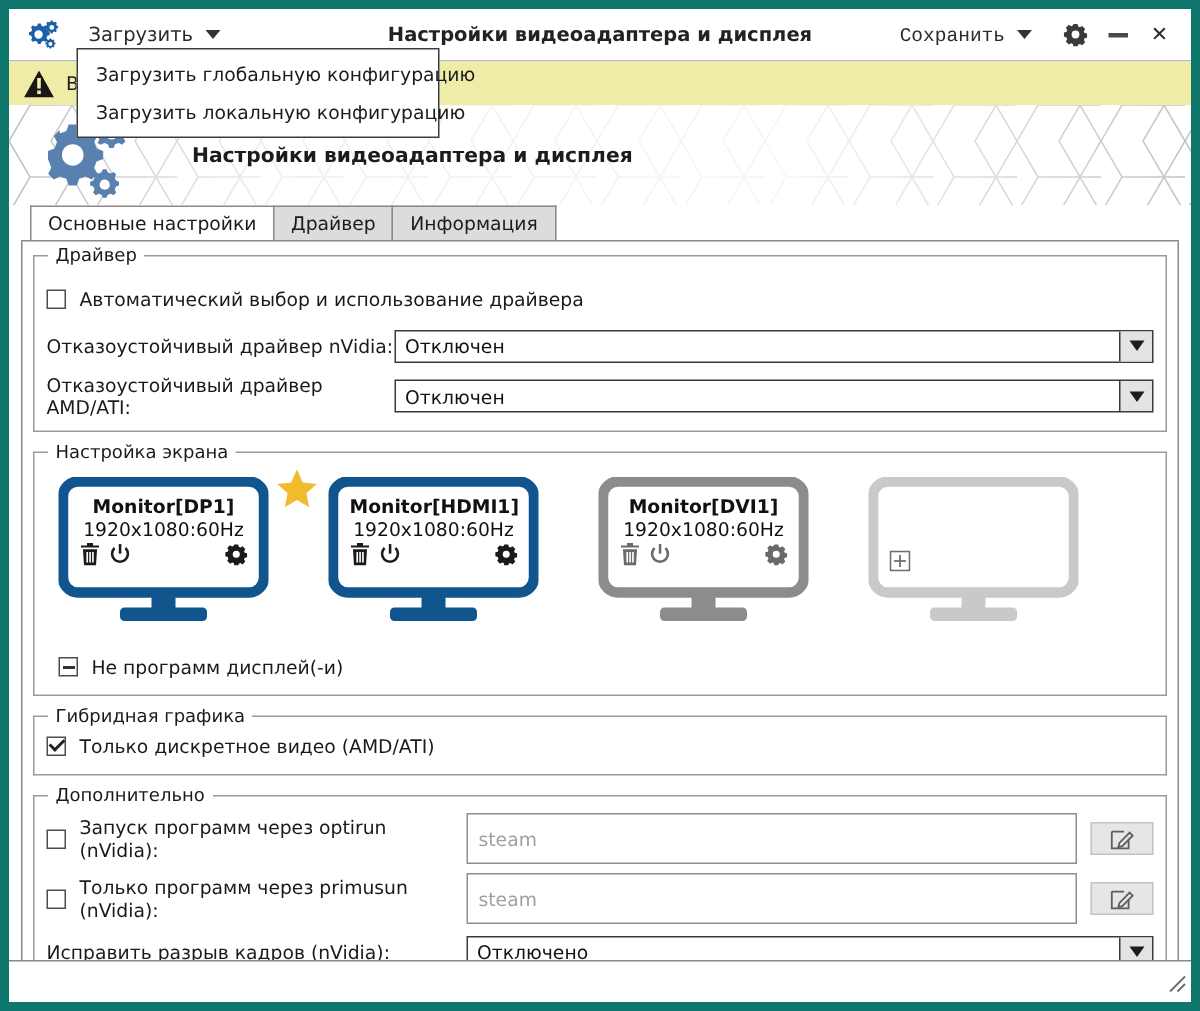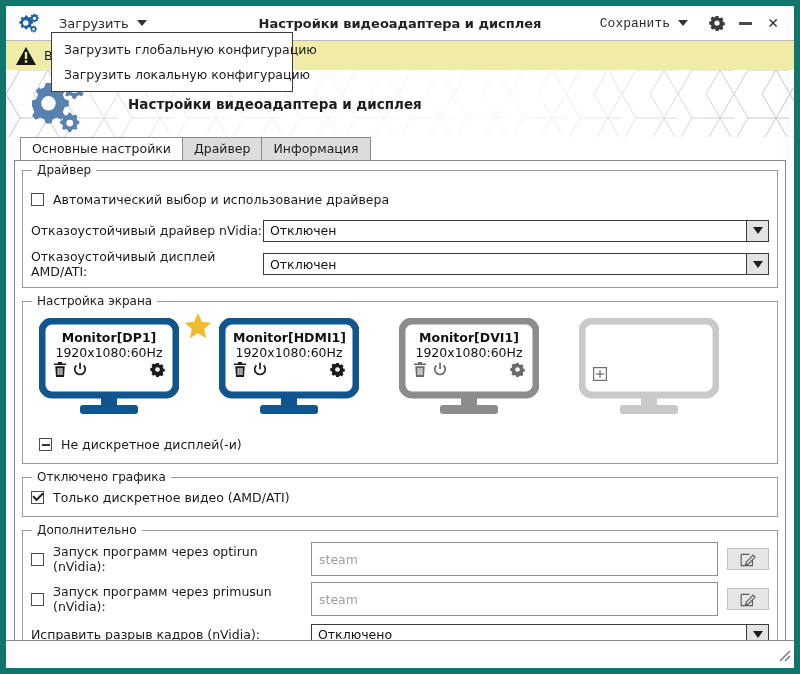--- a/index.html
+++ b/index.html
@@ -344,21 +344,21 @@
         <span class="lbl-fixed" style="width:232px;">Отказоустойчивый драйвер nVidia:</span>
         <div class="combo" style="flex:1;">
           <span class="val">Отключен</span>
           <span class="arrow">
               <i></i>
             </span>
         </div>
       </div>
 
       <div class="row">
-        <span class="lbl-fixed" style="width:232px;">Отказоустойчивый дисплей AMD/ATI:</span>
+        <span class="lbl-fixed" style="width:232px;">Отказоустойчивый драйвер AMD/ATI:</span>
         <div class="combo" style="flex:1;">
           <span class="val">Отключен</span>
           <span class="arrow">
               <i></i>
             </span>
         </div>
       </div>
     </div>
 
     <div class="group" style="margin-top:13px; padding-bottom:6px;">
@@ -498,26 +498,26 @@
                   <rect x="6.4" y="3" width="1.2" height="8" fill="#6f6f6f"></rect>
                   <rect x="3" y="6.4" width="8" height="1.2" fill="#6f6f6f"></rect>
                 </svg>
             </span>
           </div>
         </div>
       </div>
 
       <div class="row" style="margin-top:8px; padding-left:8px;">
         <span class="cb partial"></span>
-        <span class="lbl">Не дискретное дисплей(-и)</span>
+        <span class="lbl">Не программ дисплей(-и)</span>
       </div>
     </div>
 
     <div class="group" style="margin-top:13px; padding:9px 8px 9px 8px;">
-      <div class="legend">Отключено графика</div>
+      <div class="legend">Гибридная графика</div>
       <div class="row" style="min-height:20px;">
         <span class="cb checked"></span>
         <span class="lbl">Только дискретное видео (AMD/ATI)</span>
       </div>
     </div>
 
     <div class="group" style="margin-top:13px; padding:9px 8px 10px 8px;">
       <div class="legend">Дополнительно</div>
 
       <div class="row" style="margin-top:2px;">
@@ -529,21 +529,21 @@
         <div class="editbtn">
           <svg width="16" height="16" viewBox="0 0 16 16">
             <path fill="none" stroke="#5e5e5e" stroke-width="1.2" d="M1.2 3.4h8.2M1.2 3.4v11.2h11.2V8.2"></path>
             <path fill="none" stroke="#5e5e5e" stroke-width="1.2" d="M6.2 11.1l6.9-7 2 2-6.9 7-2.6.6z"></path>
           </svg>
         </div>
       </div>
 
       <div class="row">
         <span class="cb"></span>
-        <span class="lbl" style="width:258px;">Запуск программ через primusun (nVidia):</span>
+        <span class="lbl" style="width:258px;">Только программ через primusun (nVidia):</span>
         <div class="txt" style="flex:1;">
           <span>steam</span>
         </div>
         <div class="editbtn">
           <svg width="16" height="16" viewBox="0 0 16 16">
             <path fill="none" stroke="#5e5e5e" stroke-width="1.2" d="M1.2 3.4h8.2M1.2 3.4v11.2h11.2V8.2"></path>
             <path fill="none" stroke="#5e5e5e" stroke-width="1.2" d="M6.2 11.1l6.9-7 2 2-6.9 7-2.6.6z"></path>
           </svg>
         </div>
       </div>

